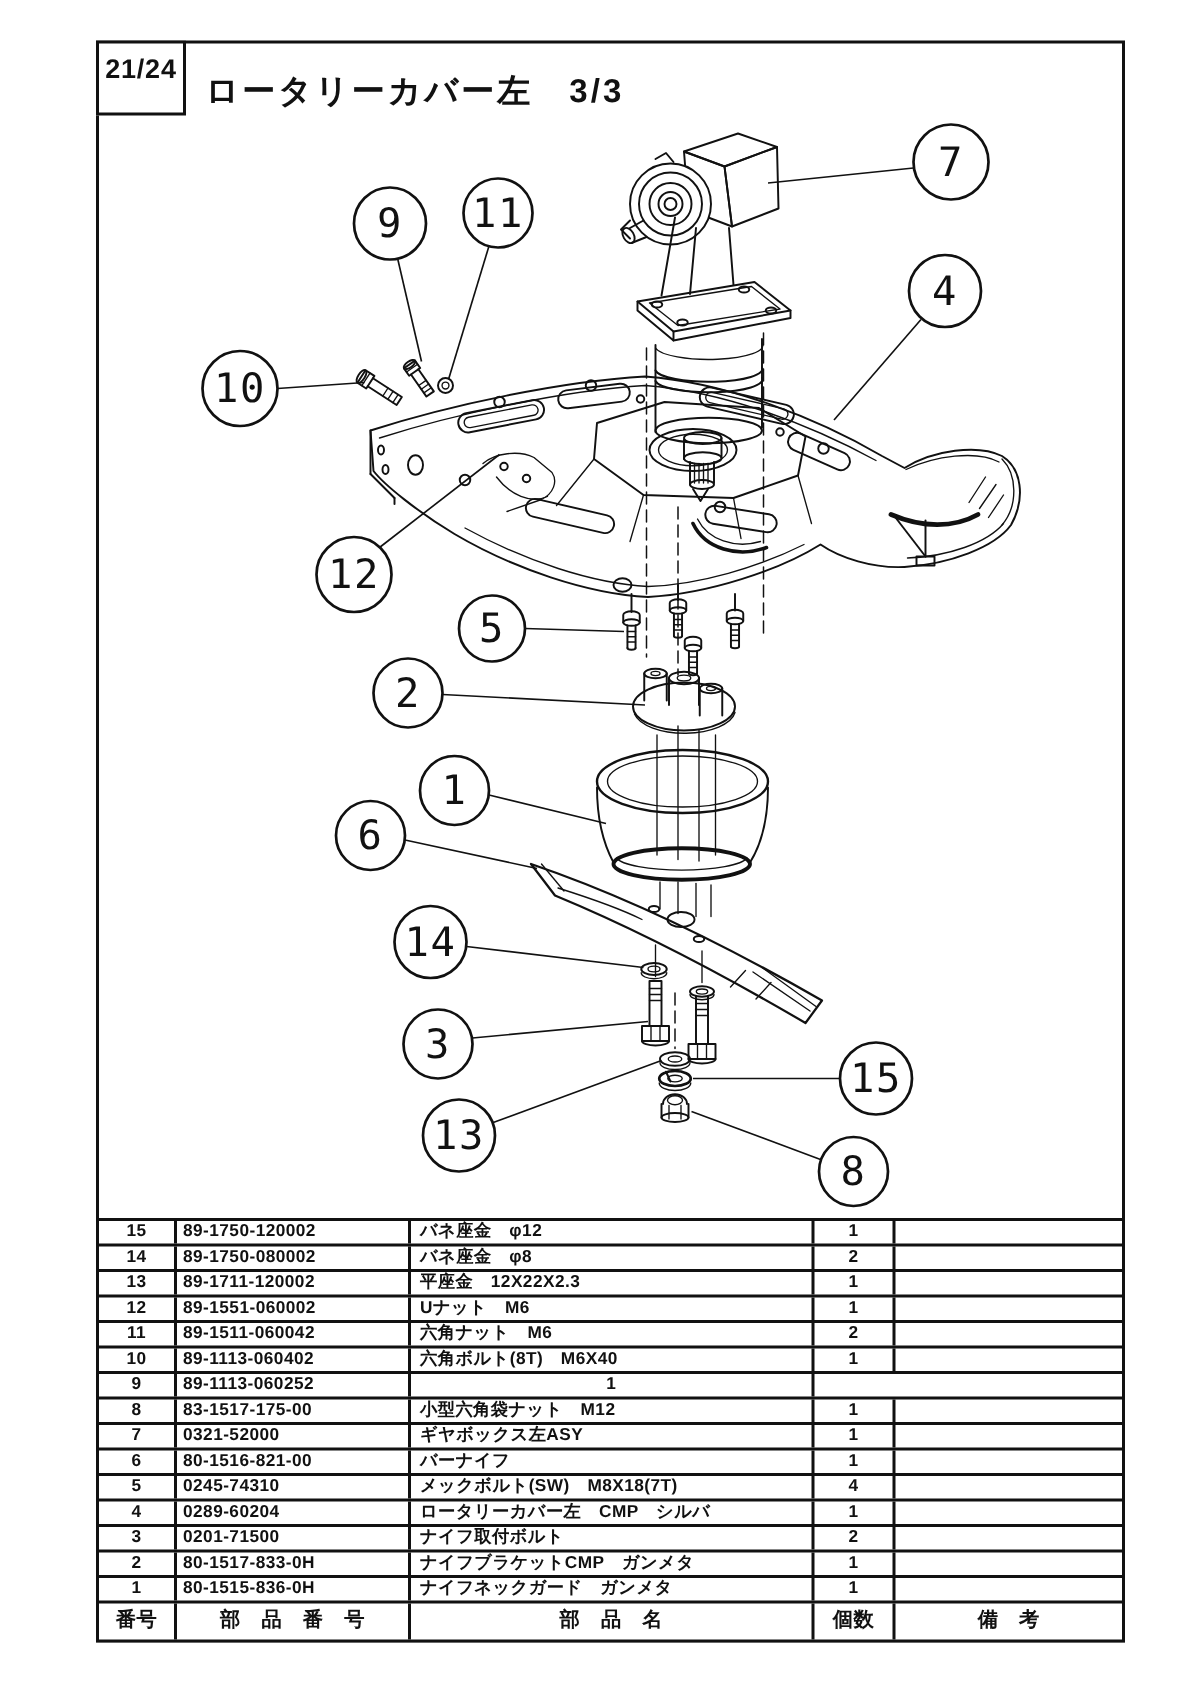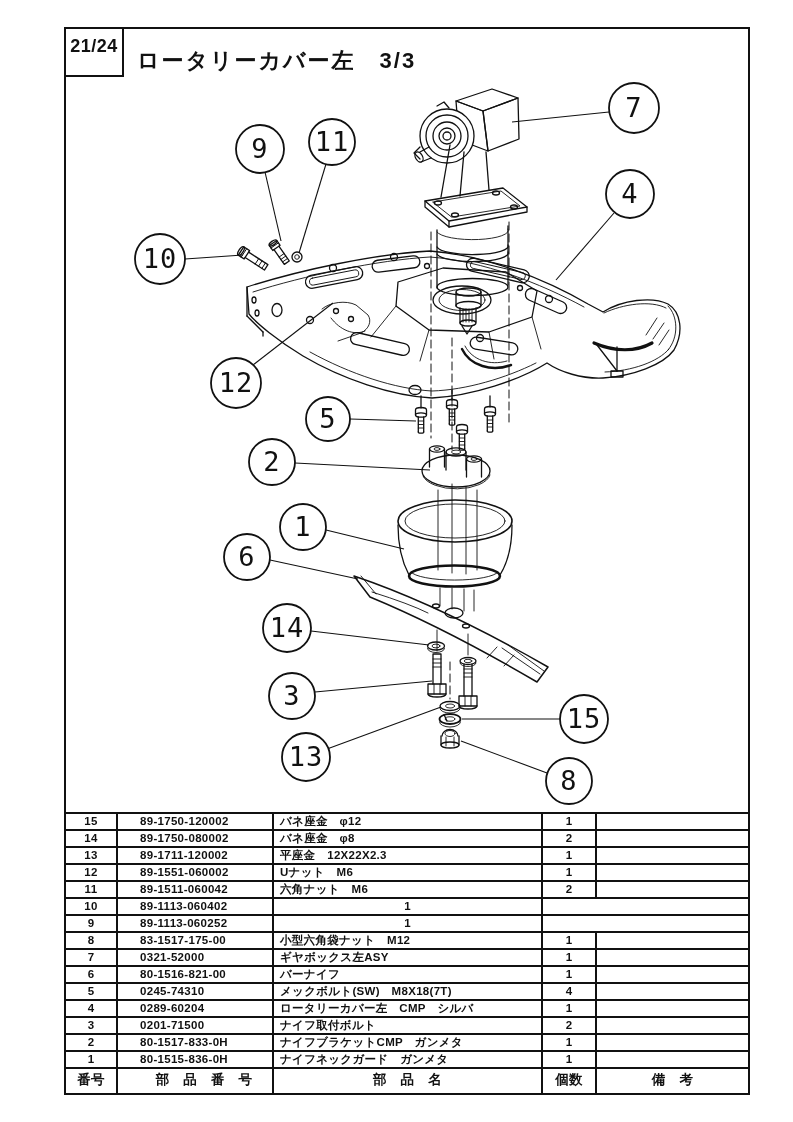--- a/index.html
+++ b/index.html
@@ -28,21 +28,21 @@
           border:2px solid #111;box-sizing:border-box;}
   .tr{display:grid;grid-template-columns:52px 156px 269px 54px 1fr;
       height:17px;box-sizing:border-box;border-bottom:2px solid #111;}
   .tr:last-child{border-bottom:none;border-radius:10px;}
   .tr.hdr{height:24px;}
   .td{border-right:2px solid #111;box-sizing:border-box;overflow:hidden;
       white-space:nowrap;font-weight:bold;font-size:11.5px;line-height:15px;
       letter-spacing:0.3px;}
   .td:last-child{border-right:none;}
   .c-no{text-align:center;}
-  .c-pn{padding-left:4px;margin-left:18px;}
+  .c-pn{padding-left:4px;}
   .c-nm{padding-left:6px;}
   .c-qty{text-align:center;}
   .hdr .td{font-size:13.5px;line-height:21px;text-align:center;padding-left:0;}
 </style>
 </head>
 <body>
 
 <div class="page">
 
   <div class="frame"></div>
@@ -406,20 +406,21 @@
     <div class="tr">
       <div class="td c-no">11</div>
       <div class="td c-pn">89-1511-060042</div>
       <div class="td c-nm">六角ナット　M6</div>
       <div class="td c-qty">2</div>
       <div class="td c-rm"></div>
     </div>
     <div class="tr">
       <div class="td c-no">10</div>
       <div class="td c-pn">89-1113-060402</div>
+      <div class="td c-nm">六角ボルト(8T)　M6X40</div>
       <div class="td c-qty">1</div>
       <div class="td c-rm"></div>
     </div>
     <div class="tr">
       <div class="td c-no">9</div>
       <div class="td c-pn">89-1113-060252</div>
       <div class="td c-qty">1</div>
       <div class="td c-rm"></div>
     </div>
     <div class="tr">

